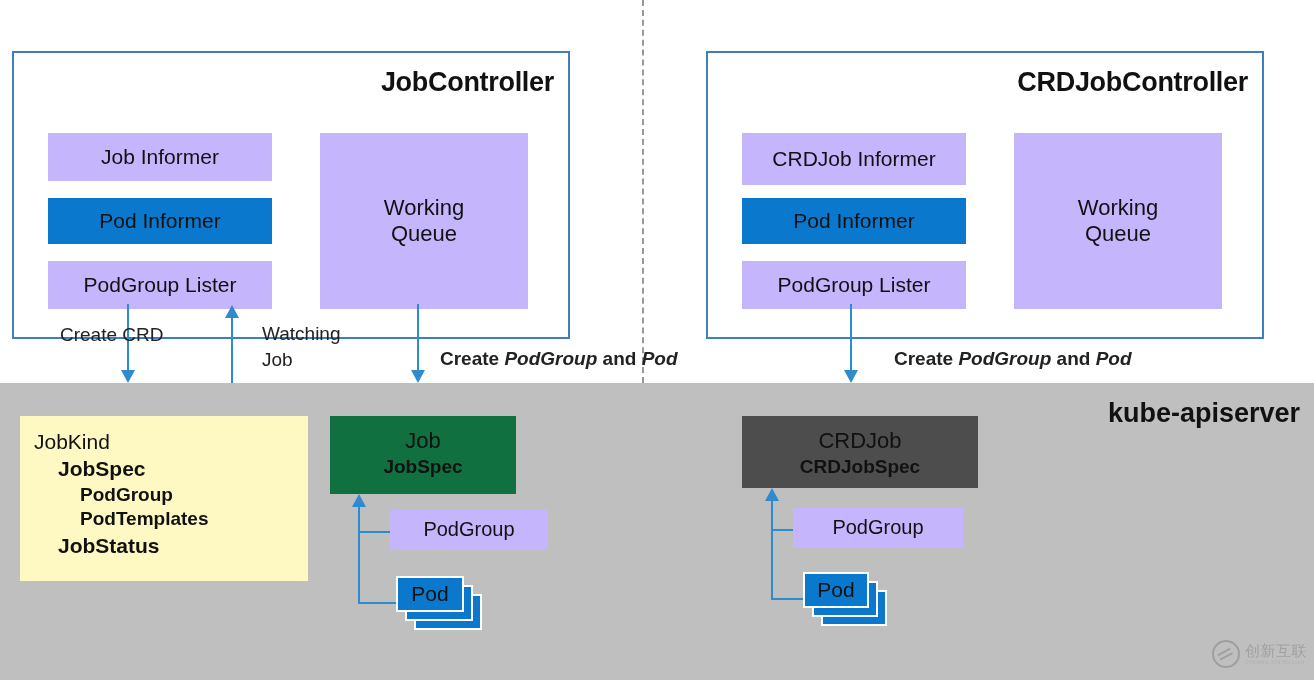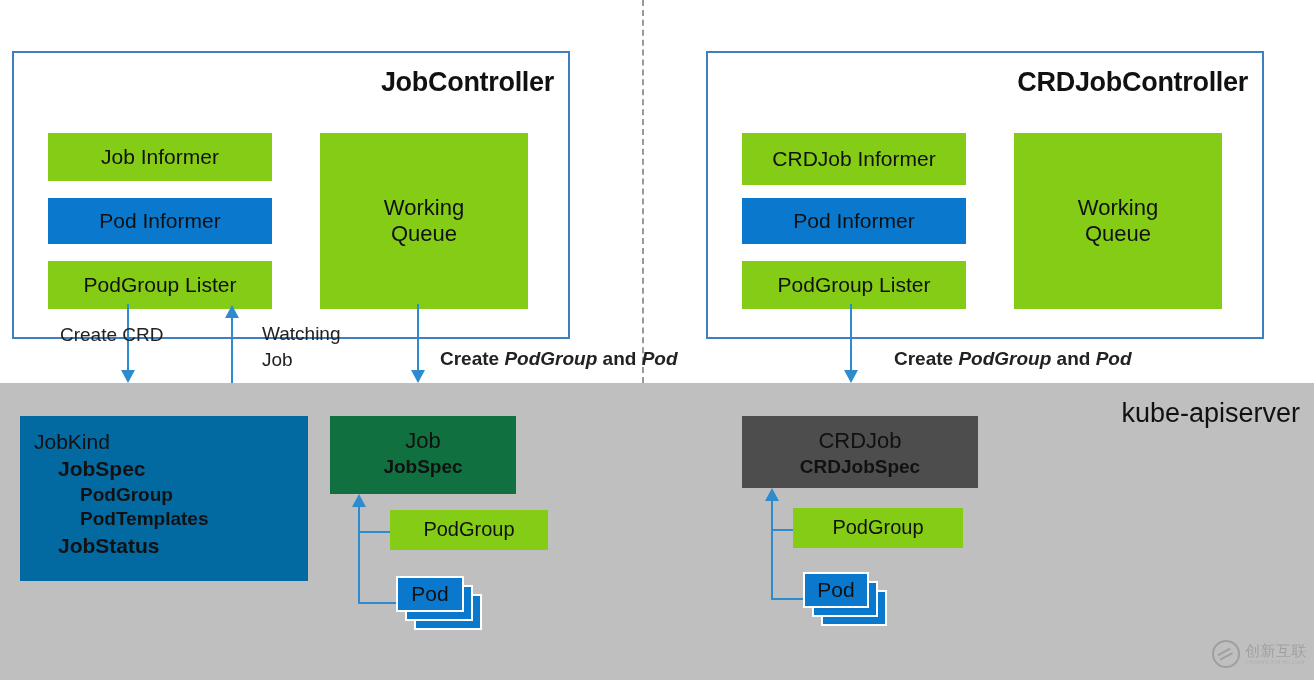--- a/index.html
+++ b/index.html
@@ -52,50 +52,50 @@
   .box {
     position: absolute;
     box-sizing: border-box;
     display: flex;
     align-items: center;
     justify-content: center;
     text-align: center;
     color: #111111;
     line-height: 1.18;
   }
-  .box.green  { background: #84cc16; }
+  .box.green  { background: #c4b5fd; }
   .box.blue   { background: #0a78cc; }
 
   .informer   { font-size: 21px; }
   .workqueue  { font-size: 22px; flex-direction: column; }
 
   
   .apiserver {
     position: absolute;
     left: 0;
     top: 383px;
     width: 1314px;
     height: 297px;
     background: #bfbfbf;
   }
   .apiserver-title {
     position: absolute;
     right: 14px;
     top: 15px;
     font-size: 27px;
-    font-weight: normal;
+    font-weight: bold;
     color: #111111;
     white-space: nowrap;
   }
 
   
   .kindbox {
     position: absolute;
     box-sizing: border-box;
-    background: #0369a1;
+    background: #fef9c3;
     color: #111111;
     padding: 12px 0 0 14px;
   }
   .kind-l0 { font-size: 21px; font-weight: normal; line-height: 1.3; }
   .kind-l1 { font-size: 21px; font-weight: bold;   line-height: 1.3; margin-left: 24px; }
   .kind-l2 { font-size: 19px; font-weight: bold;   line-height: 1.3; margin-left: 46px; }
 
   
   .resbox {
     position: absolute;

